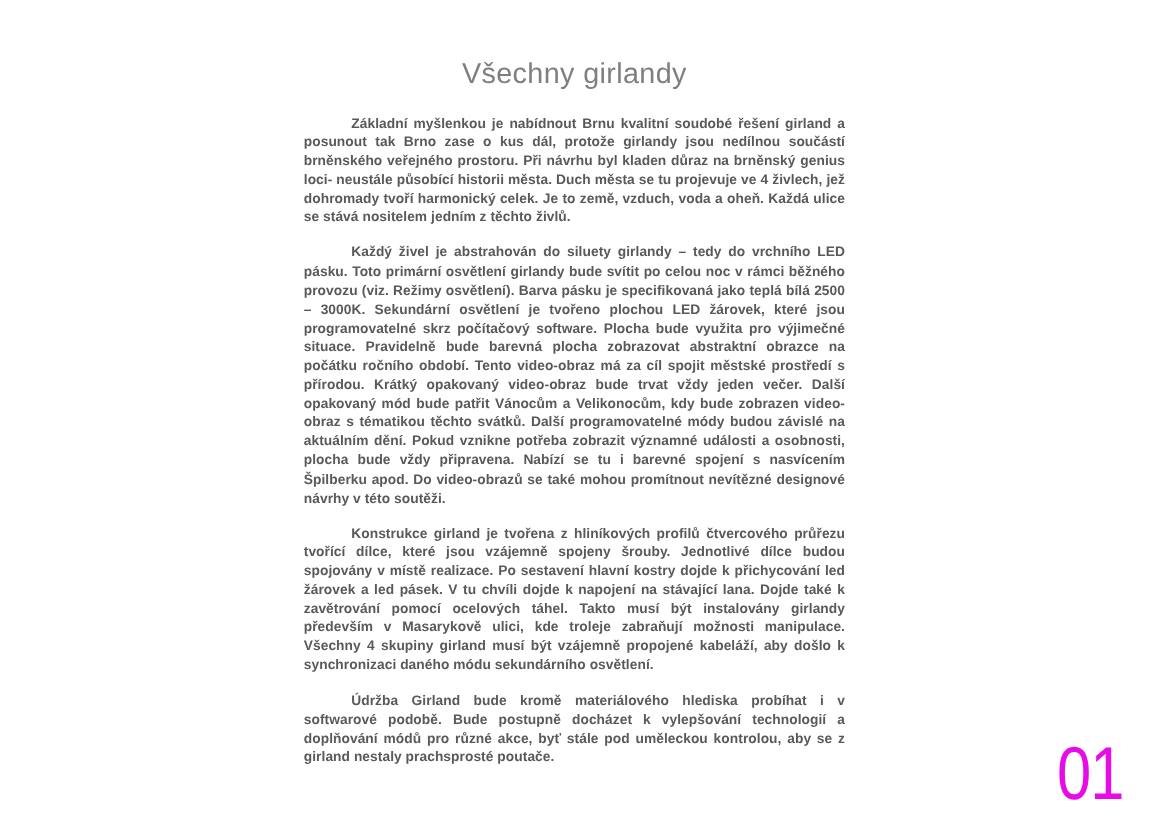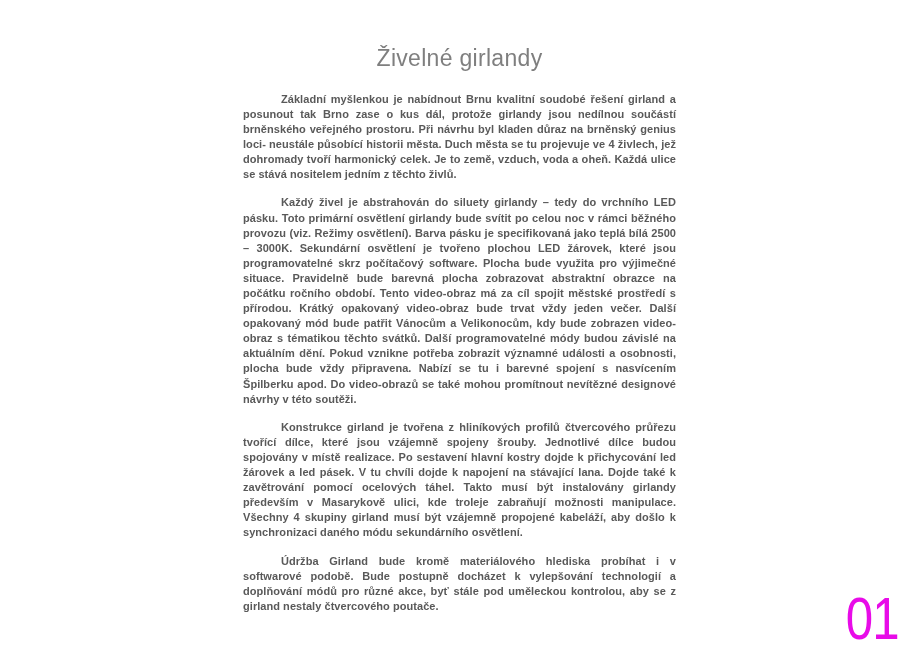--- a/index.html
+++ b/index.html
@@ -58,22 +58,22 @@
     transform: scaleX(0.82);
     transform-origin: 100% 100%;
     letter-spacing: -1px;
   }
 </style>
 </head>
 <body>
 
 <div class="page">
   <div class="content">
-    <h1 class="doc-title">Živelné girlandy</h1>
+    <h1 class="doc-title">Všechny girlandy</h1>
     <div class="doc-body">
       <p>Základní myšlenkou je nabídnout Brnu kvalitní soudobé řešení girland a posunout tak Brno zase o kus dál, protože girlandy jsou nedílnou součástí brněnského veřejného prostoru. Při návrhu byl kladen důraz na brněnský genius loci- neustále působící historii města. Duch města se tu projevuje ve 4 živlech, jež dohromady tvoří harmonický celek. Je to země, vzduch, voda a oheň. Každá ulice se stává nositelem jedním z těchto živlů.</p>
       <p>Každý živel je abstrahován do siluety girlandy – tedy do vrchního LED pásku. Toto primární osvětlení girlandy bude svítit po celou noc v rámci běžného provozu (viz. Režimy osvětlení). Barva pásku je specifikovaná jako teplá bílá 2500 – 3000K. Sekundární osvětlení je tvořeno plochou LED žárovek, které jsou programovatelné skrz počítačový software. Plocha bude využita pro výjimečné situace. Pravidelně bude barevná plocha zobrazovat abstraktní obrazce na počátku ročního období. Tento video-obraz má za cíl spojit městské prostředí s přírodou. Krátký opakovaný video-obraz bude trvat vždy jeden večer. Další opakovaný mód bude patřit Vánocům a Velikonocům, kdy bude zobrazen video-obraz s tématikou těchto svátků. Další programovatelné módy budou závislé na aktuálním dění. Pokud vznikne potřeba zobrazit významné události a osobnosti, plocha bude vždy připravena. Nabízí se tu i barevné spojení s nasvícením Špilberku apod. Do video-obrazů se také mohou promítnout nevítězné designové návrhy v této soutěži.</p>
       <p>Konstrukce girland je tvořena z hliníkových profilů čtvercového průřezu tvořící dílce, které jsou vzájemně spojeny šrouby. Jednotlivé dílce budou spojovány v místě realizace. Po sestavení hlavní kostry dojde k přichycování led žárovek a led pásek. V tu chvíli dojde k napojení na stávající lana. Dojde také k zavětrování pomocí ocelových táhel. Takto musí být instalovány girlandy především v Masarykově ulici, kde troleje zabraňují možnosti manipulace. Všechny 4 skupiny girland musí být vzájemně propojené kabeláží, aby došlo k synchronizaci daného módu sekundárního osvětlení.</p>
-      <p>Údržba Girland bude kromě materiálového hlediska probíhat i v softwarové podobě. Bude postupně docházet k vylepšování technologií a doplňování módů pro různé akce, byť stále pod uměleckou kontrolou, aby se z girland nestaly čtvercového poutače.</p>
+      <p>Údržba Girland bude kromě materiálového hlediska probíhat i v softwarové podobě. Bude postupně docházet k vylepšování technologií a doplňování módů pro různé akce, byť stále pod uměleckou kontrolou, aby se z girland nestaly prachsprosté poutače.</p>
     </div>
   </div>
   <div class="page-number">01</div>
 </div>
 
 </body></html>

